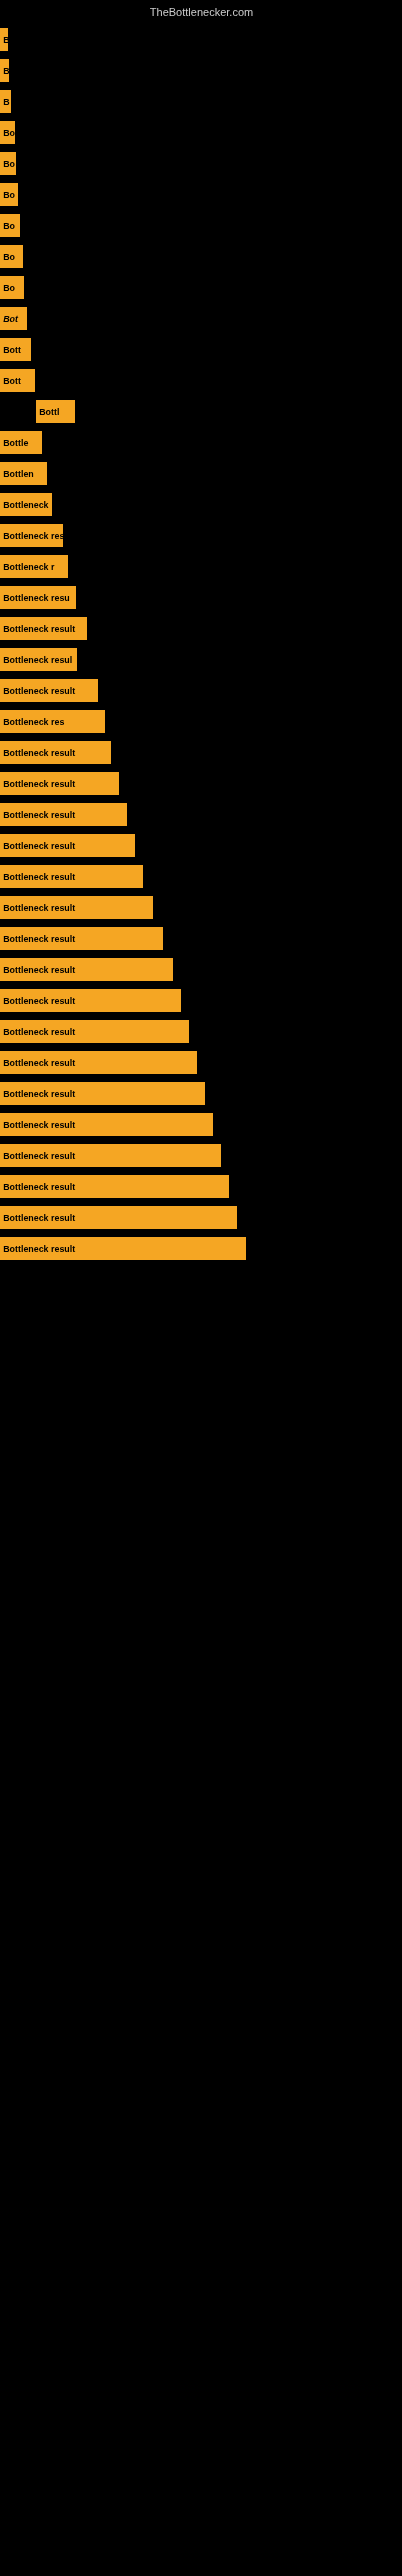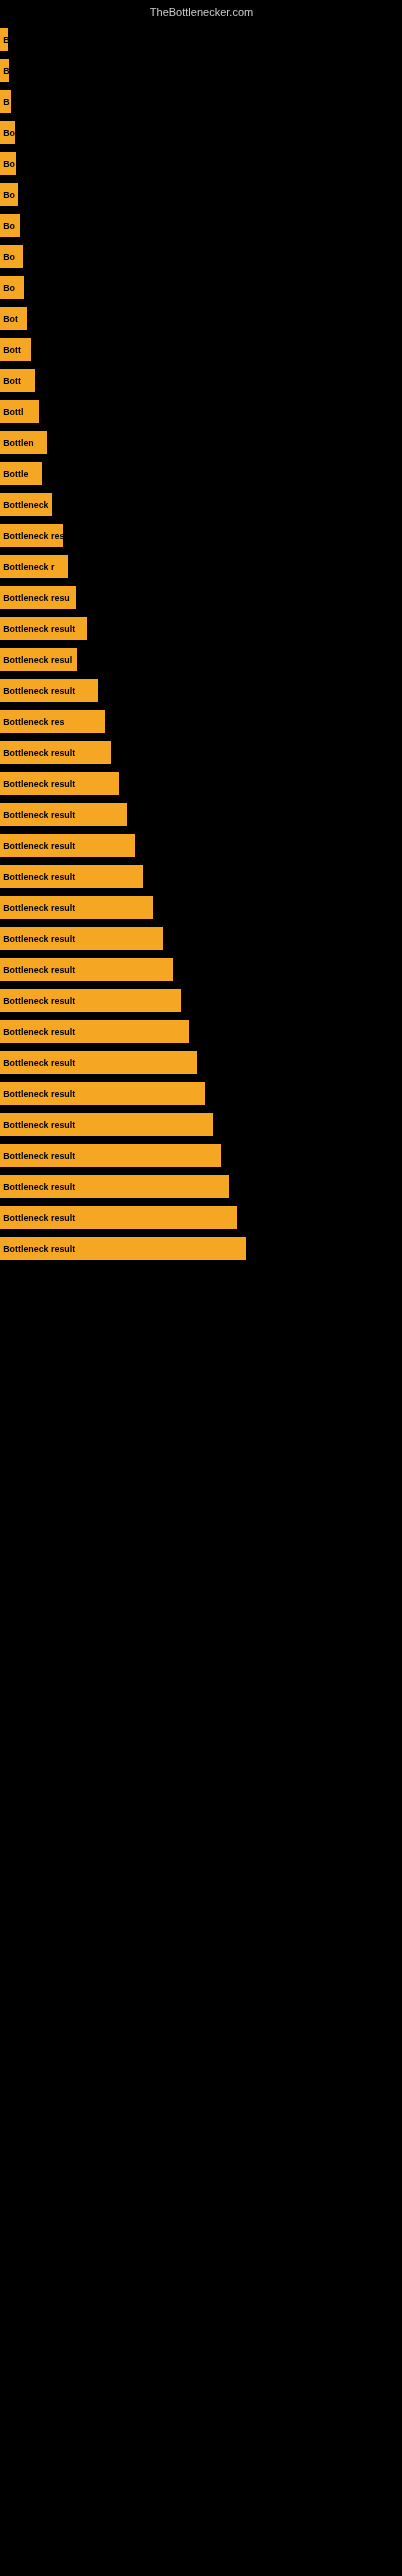--- a/index.html
+++ b/index.html
@@ -78,36 +78,36 @@
     <div class="bar-row">
       <div class="bar" style="width: 20px;">Bo</div>
     </div>
     <div class="bar-row">
       <div class="bar" style="width: 22.5px;">Bo</div>
     </div>
     <div class="bar-row">
       <div class="bar" style="width: 24px;">Bo</div>
     </div>
     <div class="bar-row">
-      <div class="bar" style="width: 27px;">Bot</div>
+      <div class="bar" style="width: 27px; font-style: italic;">Bot</div>
     </div>
     <div class="bar-row">
       <div class="bar" style="width: 31px;">Bott</div>
     </div>
     <div class="bar-row">
       <div class="bar" style="width: 35px;">Bott</div>
     </div>
     <div class="bar-row">
-      <div class="bar" style="width: 39px;">Bottl</div>
+      <div class="bar" style="width: 39px; margin-left: 36px;">Bottl</div>
+    </div>
+    <div class="bar-row">
+      <div class="bar" style="width: 42px;">Bottle</div>
     </div>
     <div class="bar-row">
       <div class="bar" style="width: 47px;">Bottlen</div>
-    </div>
-    <div class="bar-row">
-      <div class="bar" style="width: 42px;">Bottle</div>
     </div>
     <div class="bar-row">
       <div class="bar" style="width: 52px;">Bottleneck</div>
     </div>
     <div class="bar-row">
       <div class="bar" style="width: 63px;">Bottleneck res</div>
     </div>
     <div class="bar-row">
       <div class="bar" style="width: 68px;">Bottleneck r</div>
     </div>

